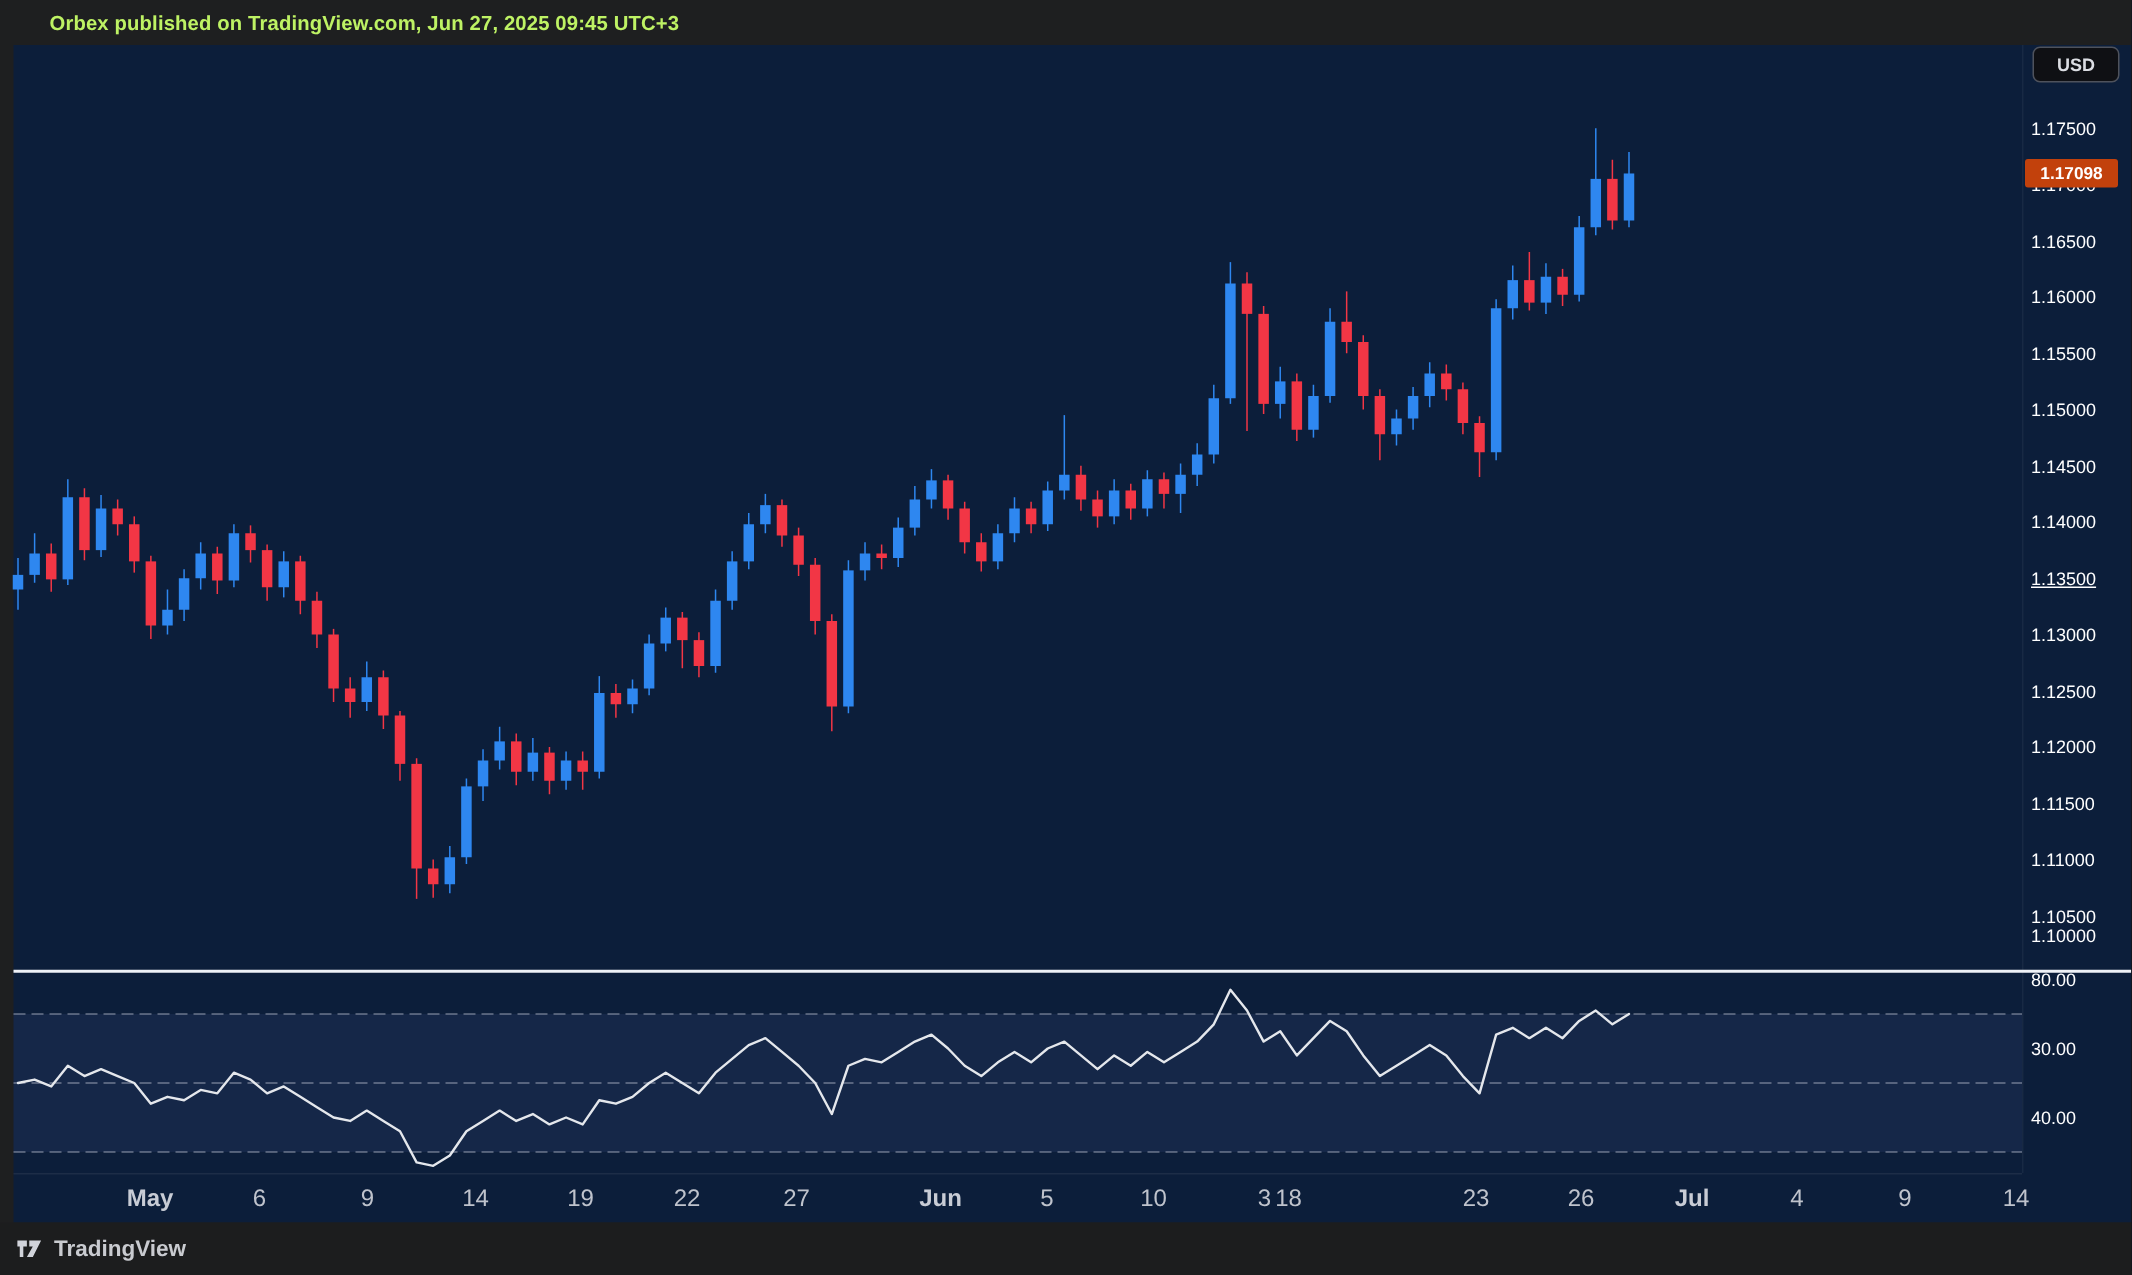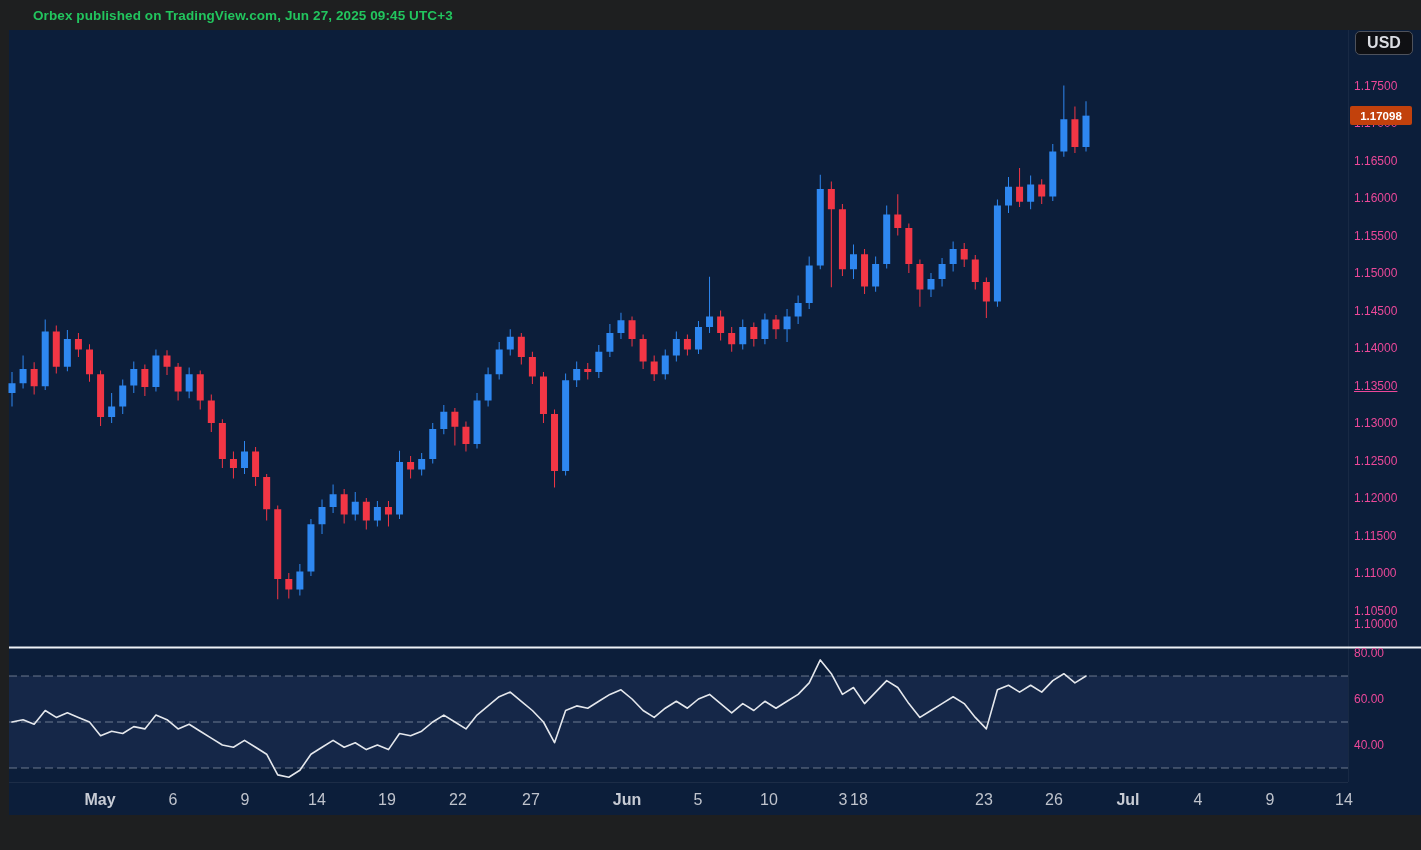--- a/index.html
+++ b/index.html
@@ -7,37 +7,37 @@
     position:relative;width:1421px;height:850px;overflow:hidden;
     background:#1e1f20;
     font-family:"Liberation Sans","DejaVu Sans",sans-serif;
     -webkit-font-smoothing:antialiased;
   }
   .title-bar{
     position:absolute;left:0;top:0;width:1421px;height:30px;background:#1e1f20;
     display:flex;align-items:center;
   }
   .title-bar span{
-    margin-left:33px;color:#22c55e;font-size:13.5px;font-weight:700;letter-spacing:.1px;
+    margin-left:33px;color:#bef264;font-size:13.5px;font-weight:700;letter-spacing:.1px;
   }
   .bg-navy{position:absolute;left:9px;top:30px;width:1412px;height:785px;background:#0c1e3a;}
   #chart-svg{position:absolute;left:0;top:0;width:1421px;height:850px;pointer-events:auto;}
   .axis-label{
     position:absolute;left:1354px;width:62px;height:16px;line-height:16px;
-    color:#ec4899;font-size:12px;white-space:nowrap;z-index:2;
+    color:#ffffff;font-size:12px;white-space:nowrap;z-index:2;
   }
   .time-label{
     position:absolute;top:792px;transform:translateX(-50%);
     color:#bfc3cc;font-size:16px;line-height:16px;z-index:2;white-space:nowrap;
   }
   .time-label.month{font-weight:600;color:#c8ccd5;}
   .usd-btn{
     position:absolute;left:1355px;top:31px;width:58px;height:24px;z-index:6;
     background:#0f1014;border:1px solid #4e525c;border-radius:5px;
-    color:#dbdde3;font-size:16px;font-weight:600;
+    color:#dbdde3;font-size:12px;font-weight:600;
     display:flex;align-items:center;justify-content:center;box-sizing:border-box;cursor:pointer;
   }
   .last-price{
     position:absolute;left:1350px;top:106px;width:62px;height:19px;z-index:5;
     border-radius:2px;color:#ffffff;font-size:11.5px;font-weight:700;
     display:flex;align-items:center;justify-content:center;
   }
   .bottom-bar{
     position:absolute;left:0;top:815px;width:1421px;height:35px;background:#1c1d1e;
     display:flex;align-items:center;
@@ -277,21 +277,21 @@
       <div class="axis-label" style="top: 415px;">1.13000</div>
       <div class="axis-label" style="top: 452.5px;">1.12500</div>
       <div class="axis-label" style="top: 490px;">1.12000</div>
       <div class="axis-label" style="top: 527.5px;">1.11500</div>
       <div class="axis-label" style="top: 565px;">1.11000</div>
       <div class="axis-label" style="top: 602.5px;">1.10500</div>
       <div class="axis-label" style="top: 616px;">1.10000</div>
     </div>
   <div id="rsi-axis">
       <div class="axis-label" style="top: 645px;">80.00</div>
-      <div class="axis-label" style="top: 691px;">60.00</div>
+      <div class="axis-label" style="top: 691px;">30.00</div>
       <div class="axis-label" style="top: 737px;">40.00</div>
     </div>
   <div id="time-axis">
       <div class="time-label month" style="left: 100px;">May</div>
       <div class="time-label" style="left: 173px;">6</div>
       <div class="time-label" style="left: 245px;">9</div>
       <div class="time-label" style="left: 317px;">14</div>
       <div class="time-label" style="left: 387px;">19</div>
       <div class="time-label" style="left: 458px;">22</div>
       <div class="time-label" style="left: 531px;">27</div>
@@ -305,14 +305,23 @@
       <div class="time-label month" style="left: 1128px;">Jul</div>
       <div class="time-label" style="left: 1198px;">4</div>
       <div class="time-label" style="left: 1270px;">9</div>
       <div class="time-label" style="left: 1344px;">14</div>
     </div>
 
   <div class="last-price" style="background: #c2410c;">1.17098</div>
 
   <div class="usd-btn">USD</div>
 
+  <div class="bottom-bar">
+    <div class="tv-brand">
+      <svg width="19" height="19" viewBox="0 0 24 24">
+        <path fill="#d0d3da" d="M2 5h8v5H7v9H4v-9H2z"></path>
+        <path fill="#d0d3da" d="M12 5h10l-7 14h-5l5-9h-3z"></path>
+      </svg>
+      <span>TradingView</span>
+    </div>
+  </div>
 
 </div>
 
 </body></html>

